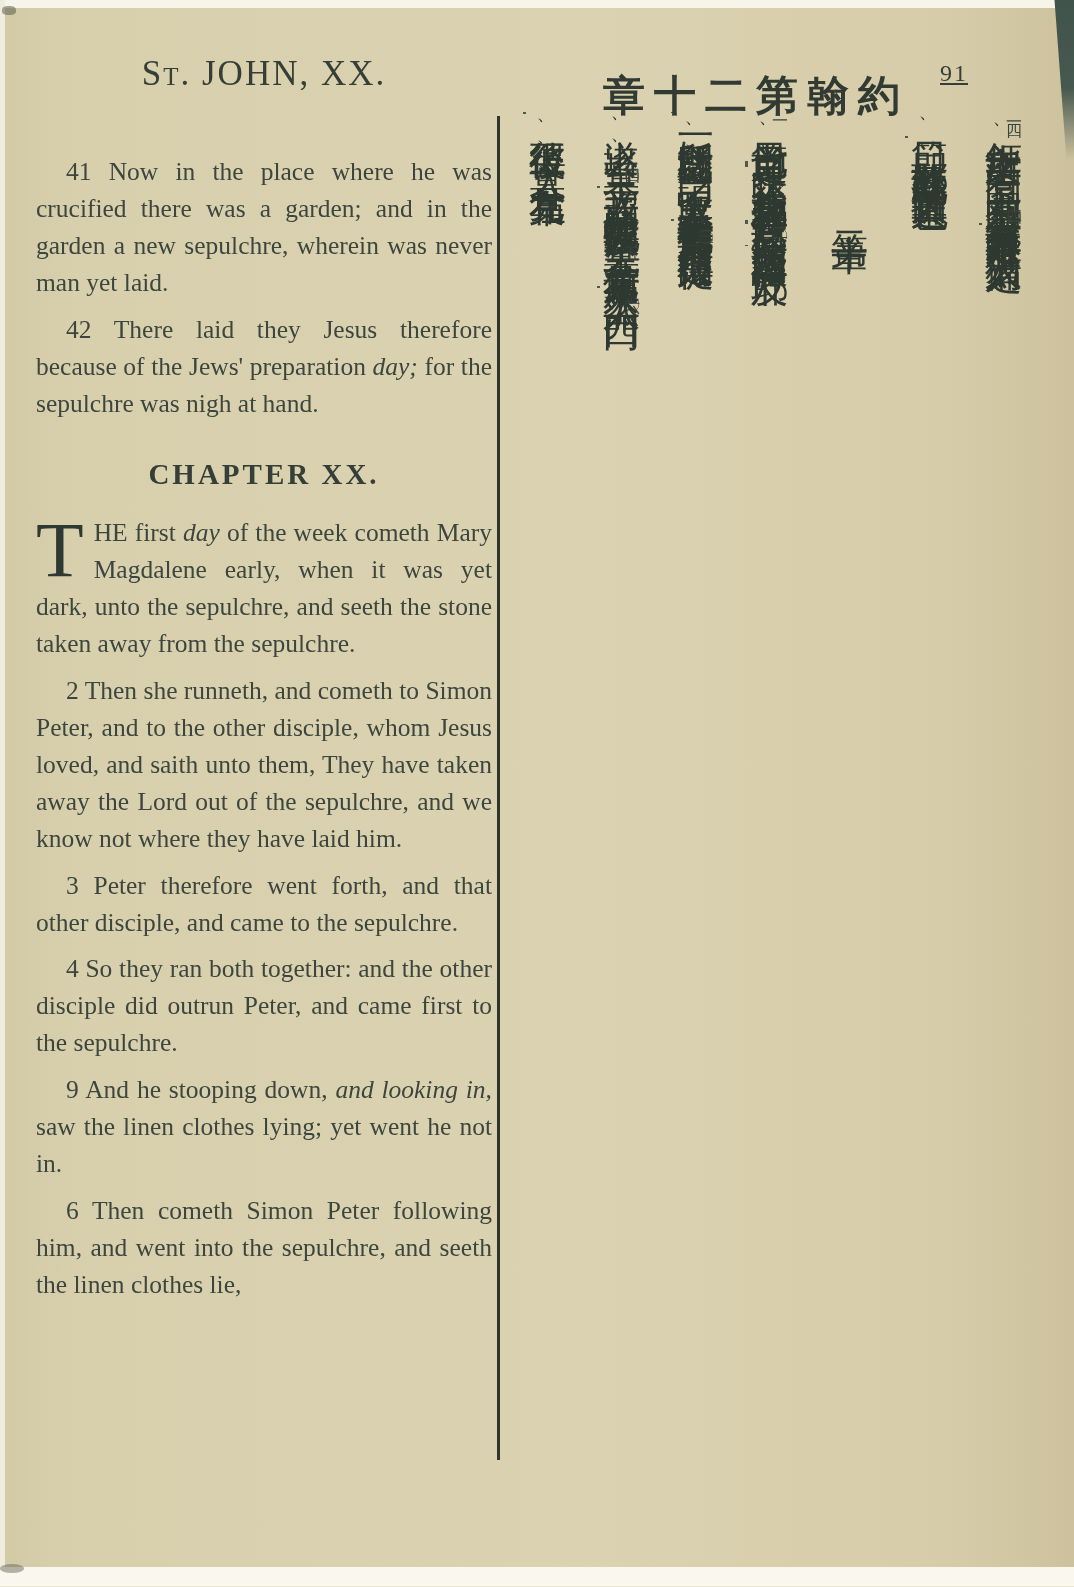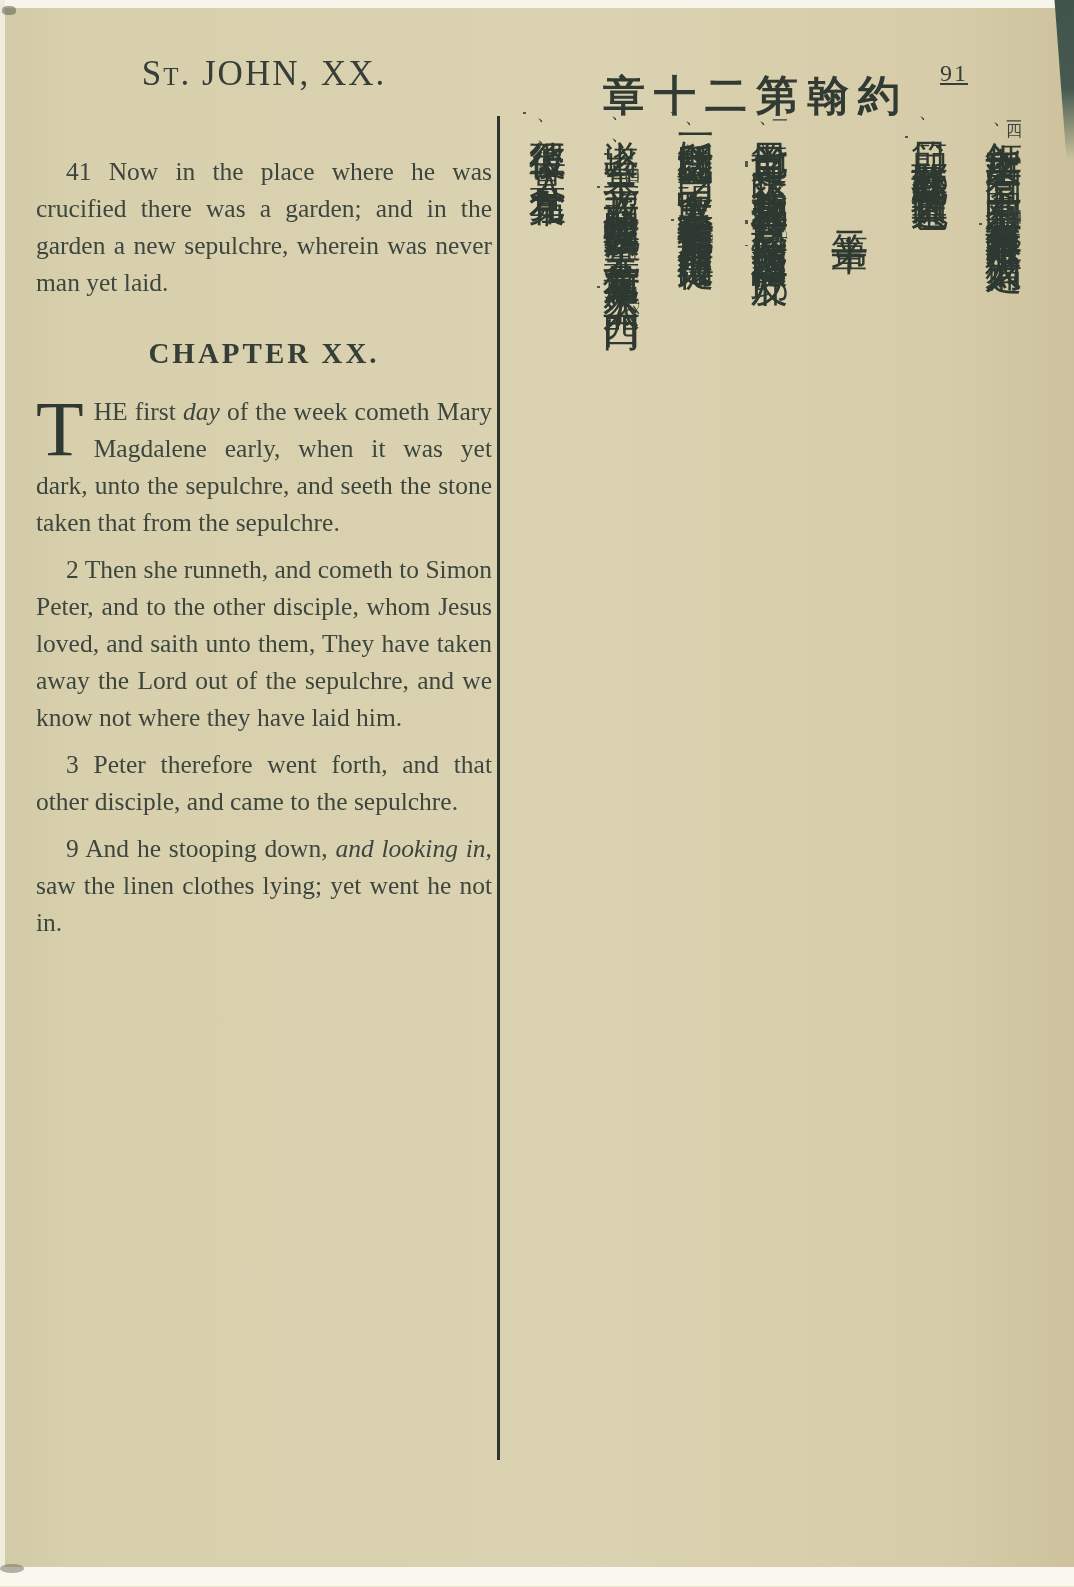--- a/index.html
+++ b/index.html
@@ -57,25 +57,28 @@
   <div class="corner-dark"></div>
   <div class="speck"></div>
   <div class="smudge"></div>
 
   <div class="header-en">St. JOHN, XX.</div>
   <div class="header-cn">章十二第翰約</div>
   <div class="page-number">91</div>
 
   <div class="english-col">
     <p class="verse indent"><span>41 Now in the place where he was crucified there was a garden; and in the garden a new sepulchre, wherein was never man yet laid.</span></p>
+    <p class="verse indent"><span>42 There laid they Jesus therefore because of the Jews' preparation </span><em>day;</em><span> for the sepulchre was nigh at hand.</span></p>
     <h2 class="chapter-heading">CHAPTER XX.</h2>
-    <p class="verse"><span class="dropcap">T</span><span><span>HE first </span><em>day</em><span> of the week cometh Mary Magdalene early, when it was yet dark, unto the sepulchre, and seeth the stone taken that from the sepulchre.</span></span></p>
+    <p class="verse"><span class="dropcap">T</span><span><span>HE first </span><em>day</em><span> of the week cometh Mary Magdalene early, when it was yet dark, unto the sepulchre, and seeth the stone taken away from the sepulchre.</span></span></p>
     <p class="verse indent"><span>2 Then she runneth, and cometh to Simon Peter, and to the other disciple, whom Jesus loved, and saith unto them, They have taken away the Lord out of the sepulchre, and we know not where they have laid him.</span></p>
     <p class="verse indent"><span>3 Peter therefore went forth, and that other disciple, and came to the sepulchre.</span></p>
+    <p class="verse indent"><span>4 So they ran both together: and the other disciple did outrun Peter, and came first to the sepulchre.</span></p>
     <p class="verse indent"><span>9 And he stooping down, </span><em>and looking in,</em><span> saw the linen clothes lying; yet went he not in.</span></p>
+    <p class="verse indent"><span>6 Then cometh Simon Peter following him, and went into the sepulchre, and seeth the linen clothes lie,</span></p>
   </div>
 
   <div class="divider"></div>
 
   <div class="chinese-block">
       <div class="cn-col"><span class="vmark">四一</span><span>釘十字架之所<span class="punct">、</span>有一園<span class="punct">、</span>園中有一新墓<span class="punct">、</span>從未有人葬於其中</span><span class="vmark">〇四二</span><span>是日<span class="punct">、</span>乃</span><span class="pname">猶太</span><span>人之備</span></div>
       <div class="cn-col"><span>節日<span class="punct">、</span>故葬</span><span class="pname">耶穌</span><span>於此處<span class="punct">、</span>因其墓近也<span class="punct">。</span></span></div>
       <div class="cn-col cn-heading"><span>第二十章</span></div>
       <div class="cn-col"><span class="vmark">一</span><span>七日節之首日<span class="punct">、</span>昧爽<span class="punct">、</span></span><span class="pname">抹大拉馬利亞</span><span>至墓<span class="punct">、</span>見石已移於墓<span class="punct">、</span></span><span class="vmark">〇二</span><span>遂趨詣</span><span class="pname">西門彼得</span><span><span class="punct">、</span>及</span><span class="pname">耶</span></div>
       <div class="cn-col"><span class="pname">穌</span><span>所愛之一門徒<span class="punct">、</span>謂之曰<span class="punct">、</span>人取主出墓<span class="punct">、</span>我儕不知其於何處置之<span class="punct">、</span></span><span class="vmark">〇三</span><span class="pname">彼得</span><span>與是門徒</span></div>

